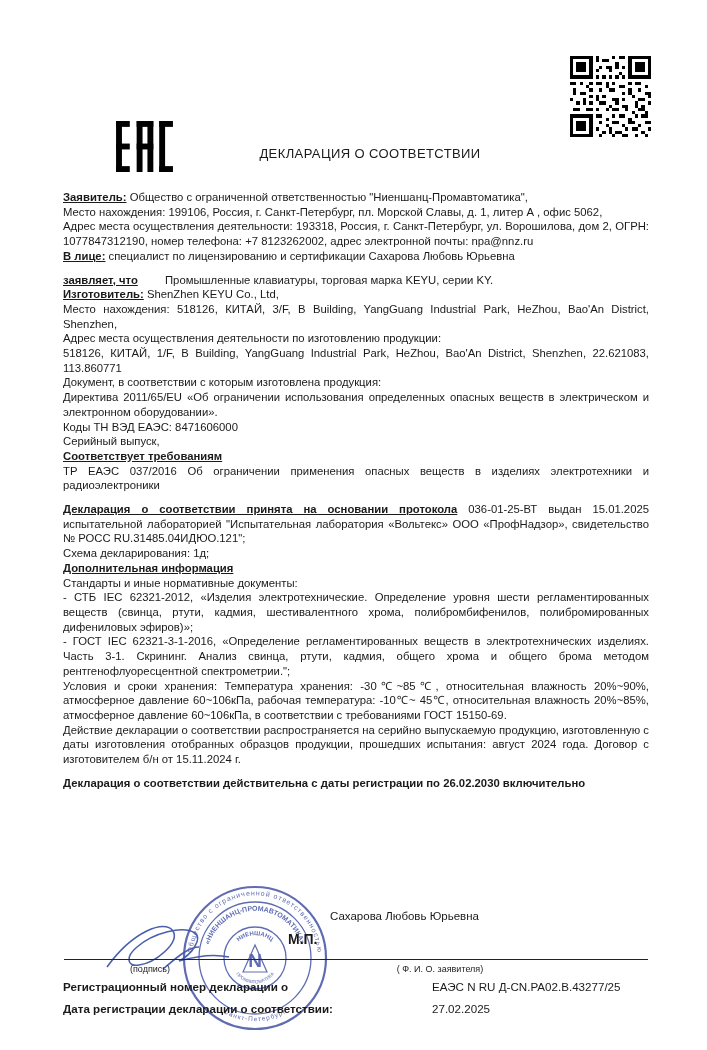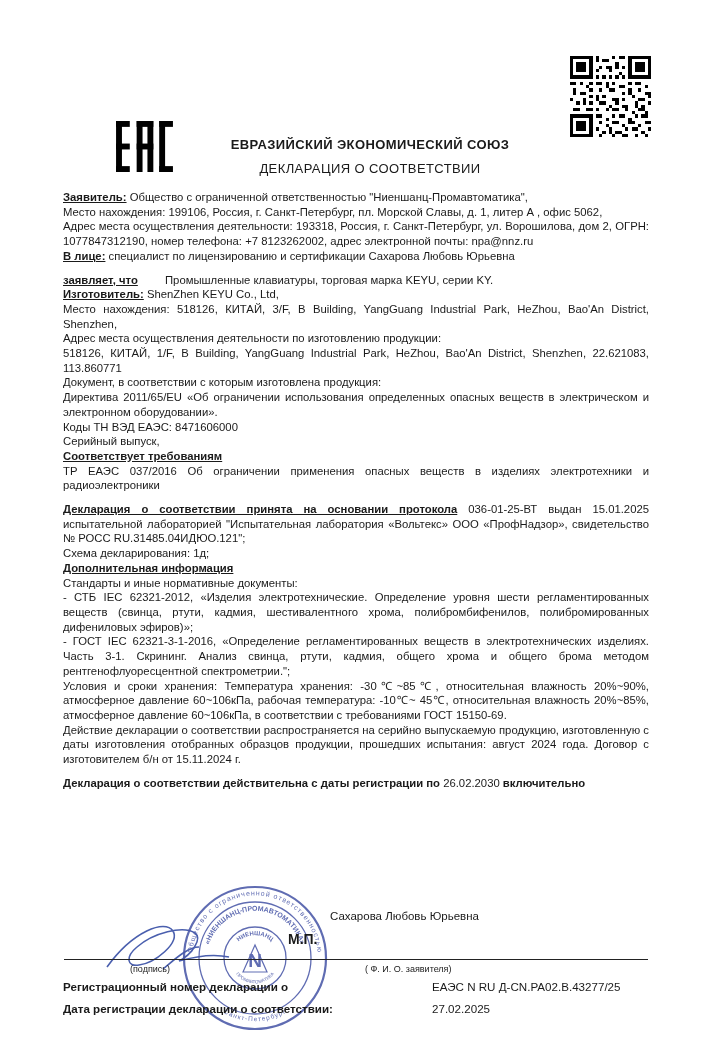--- a/index.html
+++ b/index.html
@@ -21,29 +21,29 @@
   .content{
     position:absolute;left:63px;top:190px;width:586px;
     font-size:11.3px;line-height:14.7px;
   }
   .p{margin:0;text-align:justify;}
   .b{font-weight:bold;text-decoration:underline;}
   .sp{margin-right:24px;}
   .gap14{}
   .gap10{margin-top:9px;}
   .validity{white-space:nowrap;font-weight:bold;}
-  .validity .reg{font-weight:normal;}
+  .validity .reg{font-weight:bold;}
   
   .sig-swirl{position:absolute;left:103px;top:917px;}
   .stamp{position:absolute;left:178px;top:882px;opacity:.88;}
   .mp{position:absolute;left:288px;top:931px;font-size:14px;font-weight:bold;z-index:5;}
   .sig-name{position:absolute;left:330px;top:910px;font-size:11.5px;z-index:5;}
   .sig-line{position:absolute;left:64px;top:959px;width:584px;border-top:1.4px solid #222;z-index:4;}
   .cap-sign{position:absolute;left:100px;top:964px;width:100px;text-align:center;font-size:9px;}
-  .cap-name{position:absolute;left:365px;top:964px;width:150px;text-align:left;font-size:9px;}
+  .cap-name{position:absolute;left:365px;top:964px;width:150px;text-align:center;font-size:9px;}
   .reg-row-label{position:absolute;left:63px;font-size:11.6px;font-weight:bold;z-index:5;}
   .reg-row-value{position:absolute;left:432px;font-size:11.6px;z-index:5;}
   .r1{top:980px;} .r2{top:1002px;}
   svg text{font-family:"Liberation Sans", sans-serif;}
 </style>
 </head>
 <body>
 
 <div class="page">
 
@@ -57,21 +57,20 @@
         <rect x="32" y="0" width="6" height="52"></rect>
       <rect x="21" y="0" width="17" height="6"></rect>
         <rect x="21" y="23" width="17" height="6"></rect>
       <rect x="44" y="0" width="6" height="52"></rect>
         <rect x="44" y="0" width="14" height="6"></rect>
       <rect x="44" y="46" width="14" height="6"></rect>
     </svg>
   </div>
 
   <div class="titles">
-    <div class="t1">ЕВРАЗИЙСКИЙ ЭКОНОМИЧЕСКИЙ СОЮЗ</div>
     <div class="t2">ДЕКЛАРАЦИЯ О СООТВЕТСТВИИ</div>
   </div>
 
   <div class="qr">
     <svg width="81" height="85" viewBox="0 0 25 25" shape-rendering="crispEdges" fill="#000">
       <rect x="0" y="0" width="7" height="7"></rect>
         <rect x="1" y="1" width="5" height="5" fill="#fff"></rect>
         <rect x="2" y="2" width="3" height="3"></rect>
       <rect x="18" y="0" width="7" height="7"></rect>
         <rect x="19" y="1" width="5" height="5" fill="#fff"></rect>

